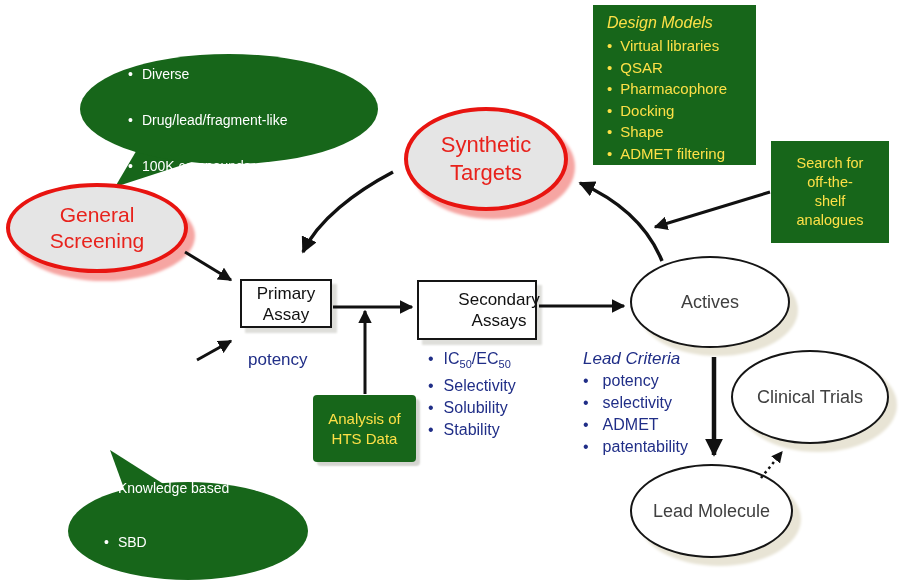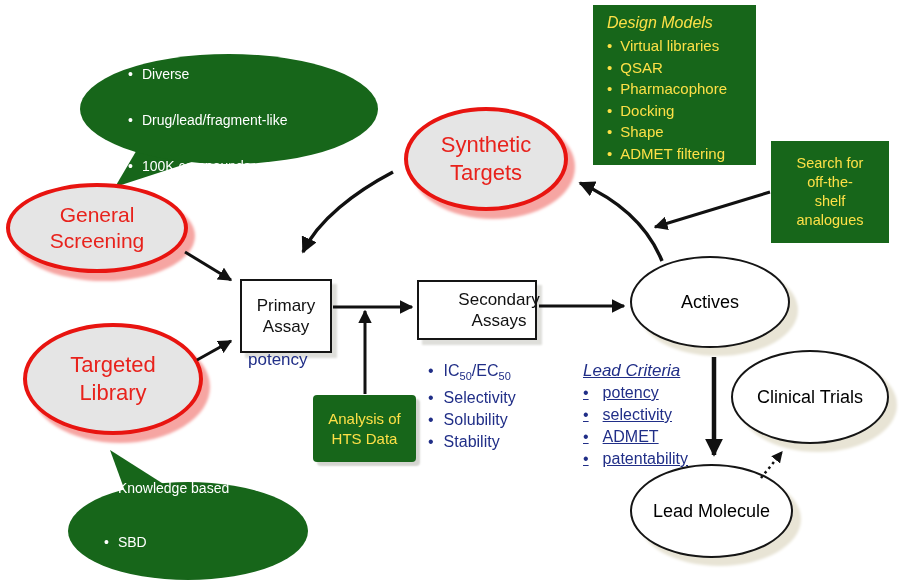--- a/index.html
+++ b/index.html
@@ -21,33 +21,33 @@
   .gb-item{font-size:15px;line-height:21.5px;white-space:nowrap;}
   .gb-item::before{content:"•";margin-right:8px;}
 
   
   .red-ellipse{background:#e5e5e5;border:4px solid #e81410;border-radius:50%;
     box-shadow:7px 8px 3px #f6a5a2;color:#e8221c;display:flex;align-items:center;justify-content:center;
     text-align:center;white-space:pre-line;z-index:3;}
 
   
   .black-ellipse{background:#fff;border:2px solid #151515;border-radius:50%;
-    box-shadow:8px 8px 3px #e8e4d5;color:#000000;display:flex;align-items:center;justify-content:center;
+    box-shadow:8px 8px 3px #e8e4d5;color:#404040;display:flex;align-items:center;justify-content:center;
     text-align:center;font-size:18px;z-index:3;}
 
   
   .white-box{background:#fff;border:2px solid #151515;box-shadow:5px 5px 2px #dededa;
     color:#111;display:flex;align-items:center;justify-content:center;text-align:center;
     font-size:17px;line-height:21px;white-space:pre-line;z-index:3;}
 
   .multiline{white-space:pre-line;}
 
   
   .navy{color:#202e87;}
-  .navy-list{z-index:3;margin-top:12px;}
+  .navy-list{z-index:3;}
   .nl-title{font-style:italic;font-size:17px;line-height:22px;}
   .nl-item{font-size:16px;line-height:22px;white-space:nowrap;}
   .nl-item::before{content:"•";margin-right:10px;}
   .lc .nl-item::before{margin-right:14px;}
   sub{font-size:11px;}
 
   .note{font-size:17px;z-index:3;}
 </style>
 </head>
 <body>
@@ -67,22 +67,20 @@
 
   <div class="abs bubble" style="left:68px;top:482px;width:240px;height:98px;padding-left:36px;gap:8px;">
     <div class="b-item"><span>Knowledge based</span></div>
     <div class="b-item"><span>SBD</span></div>
     <div class="b-item"><span>Ligand based</span></div>
   </div>
 
   <div class="abs red-ellipse" style="left:6px;top:183px;width:182px;height:90px;font-size:21px;line-height:26px;">General
 Screening</div>
 
-  <div class="abs red-ellipse" style="left:23px;top:323px;width:180px;height:112px;font-size:22px;line-height:28px;">Targeted
-Library</div>
 
   <div class="abs red-ellipse" style="left:404px;top:107px;width:164px;height:104px;font-size:22px;line-height:28px;">Synthetic
 Targets</div>
 
   <div class="abs green-box" style="left:593px;top:5px;width:163px;height:160px;padding:9px 0 0 14px;">
     <div class="gb-title">Design Models</div>
     <div class="gb-item"><span>Virtual libraries</span></div>
     <div class="gb-item"><span>QSAR</span></div>
     <div class="gb-item"><span>Pharmacophore</span></div>
     <div class="gb-item"><span>Docking</span></div>
@@ -91,36 +89,36 @@
   </div>
 
   <div class="abs green-box multiline" style="left:771px;top:141px;width:118px;height:102px;display:flex;align-items:center;justify-content:center;text-align:center;font-size:14.5px;line-height:19px;">Search for
 off-the-
 shelf
 analogues</div>
 
   <div class="abs green-box multiline" style="left:313px;top:395px;width:103px;height:67px;border-radius:4px;box-shadow:4px 4px 2px #d4d4d0;display:flex;align-items:center;justify-content:center;text-align:center;font-size:15px;line-height:20px;">Analysis of
 HTS Data</div>
 
-  <div class="abs white-box" style="left:240px;top:279px;width:92px;height:74px;">Primary
+  <div class="abs white-box" style="left:240px;top:279px;width:92px;height:49px;">Primary
 Assay</div>
 
   <div class="abs white-box" style="left:417px;top:280px;width:120px;height:60px;padding-left:44px;">Secondary
 Assays</div>
 
   <div class="abs navy note" style="left:248px;top:350px;">potency</div>
 
   <div class="abs navy navy-list" style="left:428px;top:348px;">
     <div class="nl-item"><span><span>IC</span><sub>50</sub><span>/EC</span><sub>50</sub></span></div>
     <div class="nl-item"><span>Selectivity</span></div>
     <div class="nl-item"><span>Solubility</span></div>
     <div class="nl-item"><span>Stability</span></div>
   </div>
 
-  <div class="abs navy navy-list lc" style="left:583px;top:348px;text-decoration:underline;">
+  <div class="abs navy navy-list lc" style="left:583px;top:348px;">
     <div class="nl-title">Lead Criteria</div>
     <div class="nl-item"><span>potency</span></div>
     <div class="nl-item"><span>selectivity</span></div>
     <div class="nl-item"><span>ADMET</span></div>
     <div class="nl-item"><span>patentability</span></div>
   </div>
 
   <div class="abs black-ellipse" style="left:630px;top:256px;width:160px;height:92px;">Actives</div>
 
   <div class="abs black-ellipse" style="left:731px;top:350px;width:158px;height:94px;">Clinical Trials</div>

